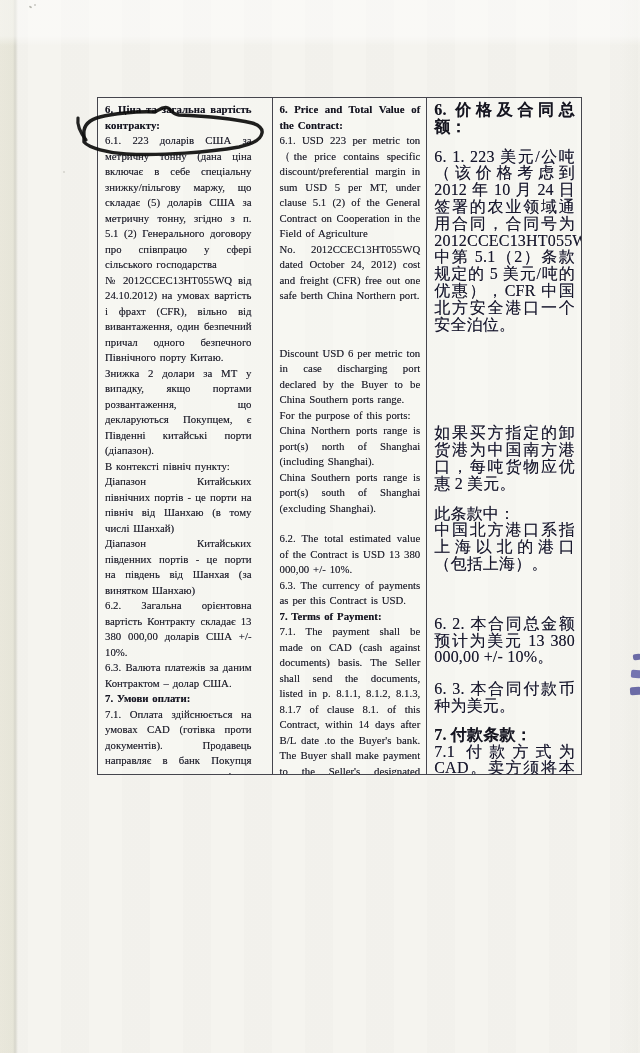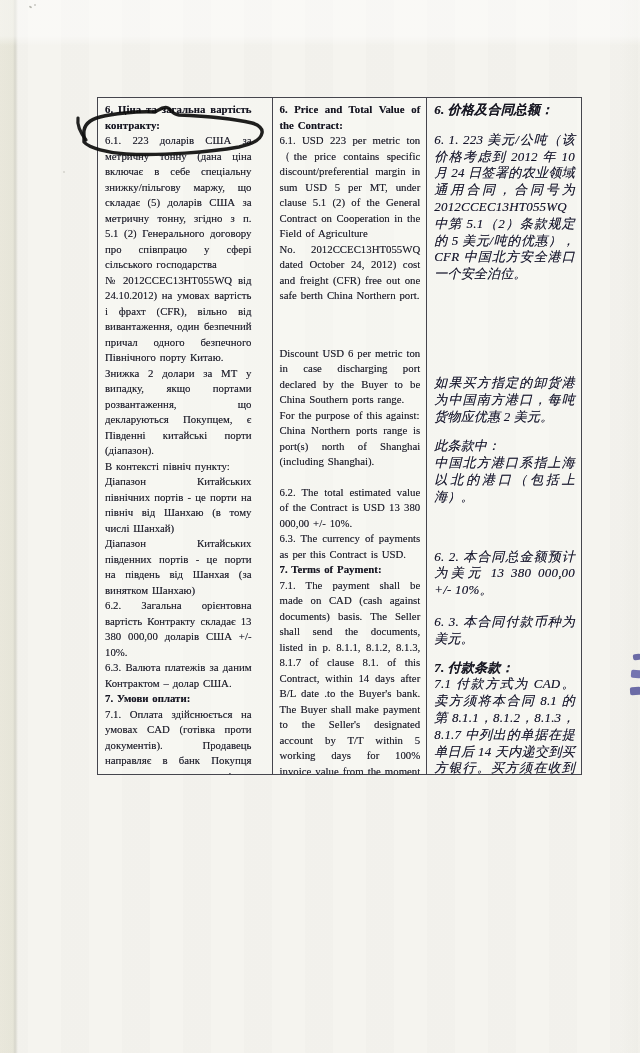--- a/index.html
+++ b/index.html
@@ -40,21 +40,21 @@
   .col p {
     margin: 0;
     text-align: justify;
     text-shadow: 0 0 0.6px rgba(35,35,60,0.55);
   }
   .col-uk { width: 165px; }
   .col-en { width: 160px; border-left: 1.6px solid #45454d; margin-left: 14px; }
   .col-zh { width: 160px; border-left: 1.6px solid #45454d; color: #17172c; }
 
   .col-uk p, .col-en p { font-size: 10.8px; line-height: 15.5px; word-spacing: 1.2px; }
-  .col-zh p { font-size: 13px; line-height: 16.8px; letter-spacing: 0.2px; font-style: italic; }
+  .col-zh p { font-size: 16px; line-height: 16.8px; letter-spacing: 0.2px; }
 
   p.bold { font-weight: bold; color: #15151f; }
 
   
   .mt12 { margin-top: 12px !important; }
   .mt13 { margin-top: 13px !important; }
   .mt14 { margin-top: 14px !important; }
   .mt15 { margin-top: 15px !important; }
   .mt42 { margin-top: 42px !important; }
   .mt43 { margin-top: 43px !important; }
@@ -99,22 +99,23 @@
       <p>6.3. Валюта платежів за даним Контрактом – долар США.</p>
       <p class="bold">7. Умови оплати:</p>
       <p>7.1. Оплата здійснюється на умовах CAD (готівка проти документів). Продавець направляє в банк Покупця документи, перераховані у пунктах 8.1.1, 8.1.2, 8.1.3, 8.1.7 статті 8.1 цього Контракту, протягом 14 днів після дати видачі коносаменту. Покупець перераховує оплату на визначений рахунок Продавця</p>
     </div>
 
     <div class="col col-en">
       <p class="bold">6. Price and Total Value of the Contract:</p>
       <p>6.1. USD 223 per metric ton （the price contains specific discount/preferential margin in sum USD 5 per MT, under clause 5.1 (2) of the General Contract on Cooperation in the Field of Agriculture</p>
       <p>No. 2012CCEC13HT055WQ dated October 24, 2012) cost and freight (CFR) free out one safe berth China Northern port.</p>
       <p class="mt42">Discount USD 6 per metric ton in case discharging port declared by the Buyer to be China Southern ports range.</p>
-      <p>For the purpose of this against:</p>
+      <p>For the purpose of this ports:</p>
       <p>China Northern ports range is port(s) north of Shanghai (including Shanghai).</p>
+      <p>China Southern ports range is port(s) south of Shanghai (excluding Shanghai).</p>
       <p class="mt15">6.2. The total estimated value of the Contract is USD 13 380 000,00 +/- 10%.</p>
       <p>6.3. The currency of payments as per this Contract is USD.</p>
       <p class="bold">7. Terms of Payment:</p>
       <p>7.1. The payment shall be made on CAD (cash against documents) basis. The Seller shall send the documents, listed in p. 8.1.1, 8.1.2, 8.1.3, 8.1.7 of clause 8.1. of this Contract, within 14 days after B/L date .to the Buyer's bank. The Buyer shall make payment to the Seller's designated account by T/T within 5 working days for 100% invoice value from the moment of</p>
     </div>
 
     <div class="col col-zh">
       <p class="bold">6. 价格及合同总额：</p>
       <p class="mt13">6. 1. 223 美元/公吨（该价格考虑到 2012 年 10 月 24 日签署的农业领域通用合同，合同号为 2012CCEC13HT055WQ 中第 5.1（2）条款规定的 5 美元/吨的优惠），CFR 中国北方安全港口一个安全泊位。</p>
       <p class="mt92">如果买方指定的卸货港为中国南方港口，每吨货物应优惠 2 美元。</p>

